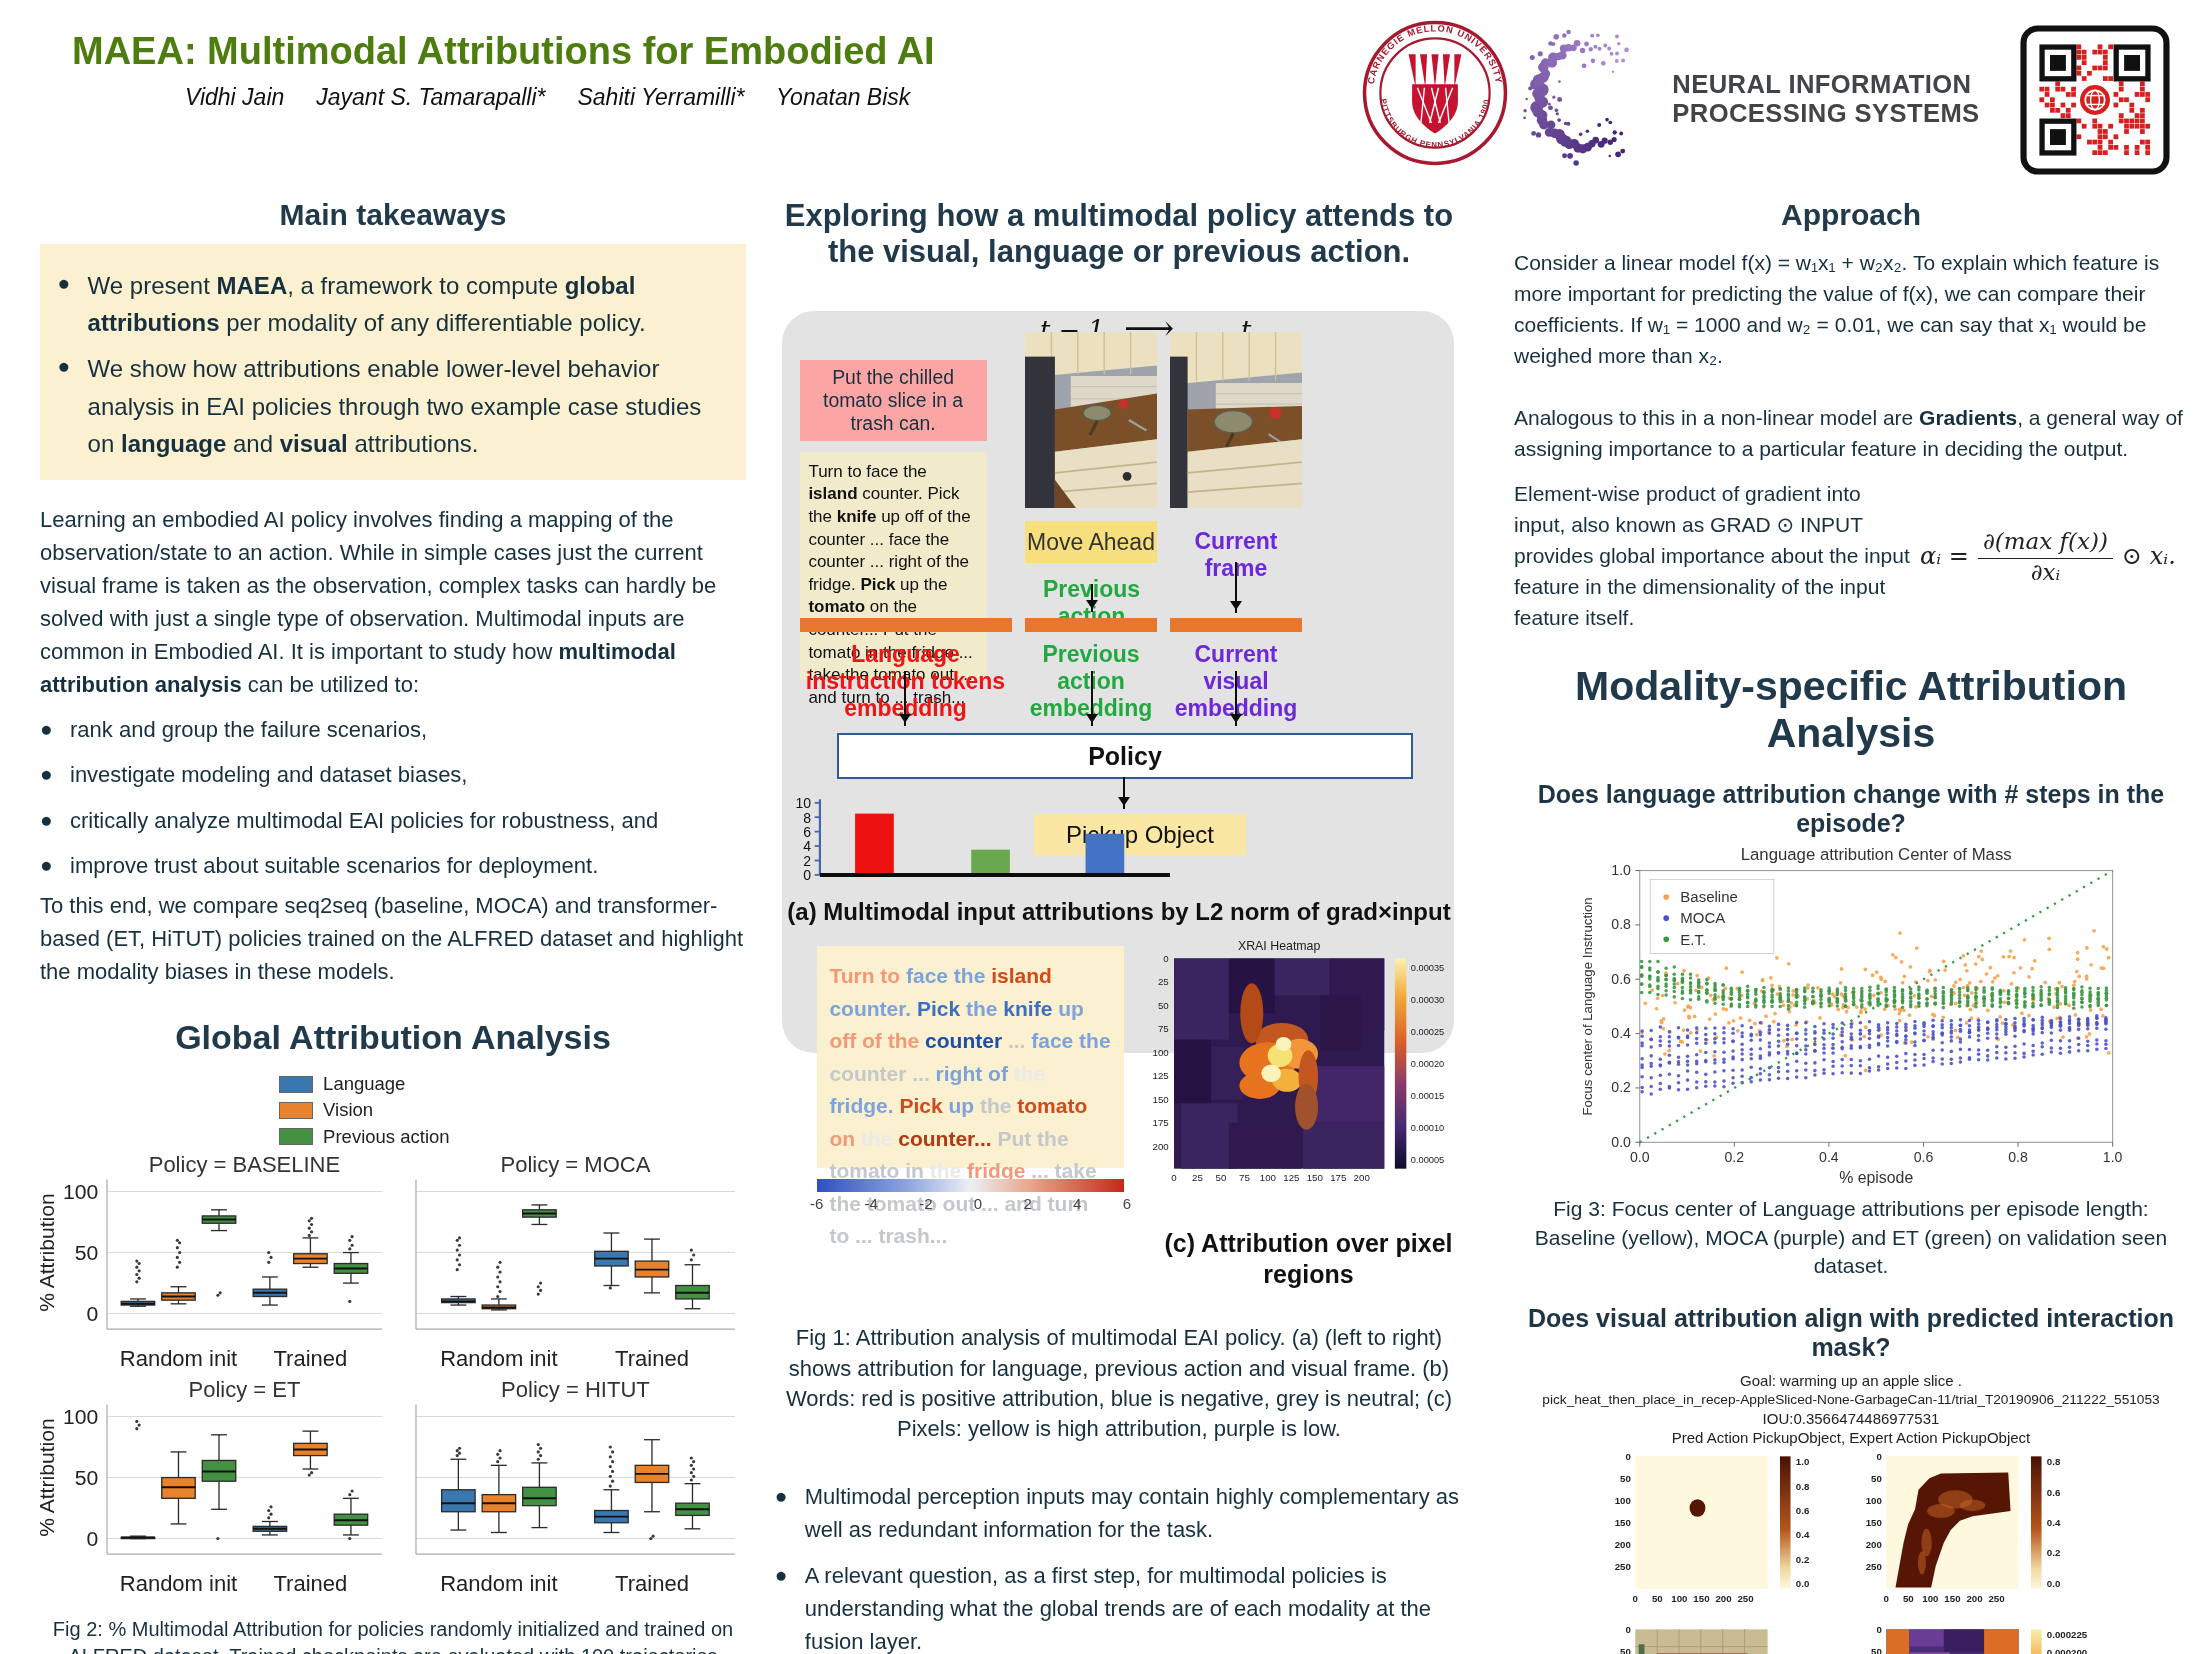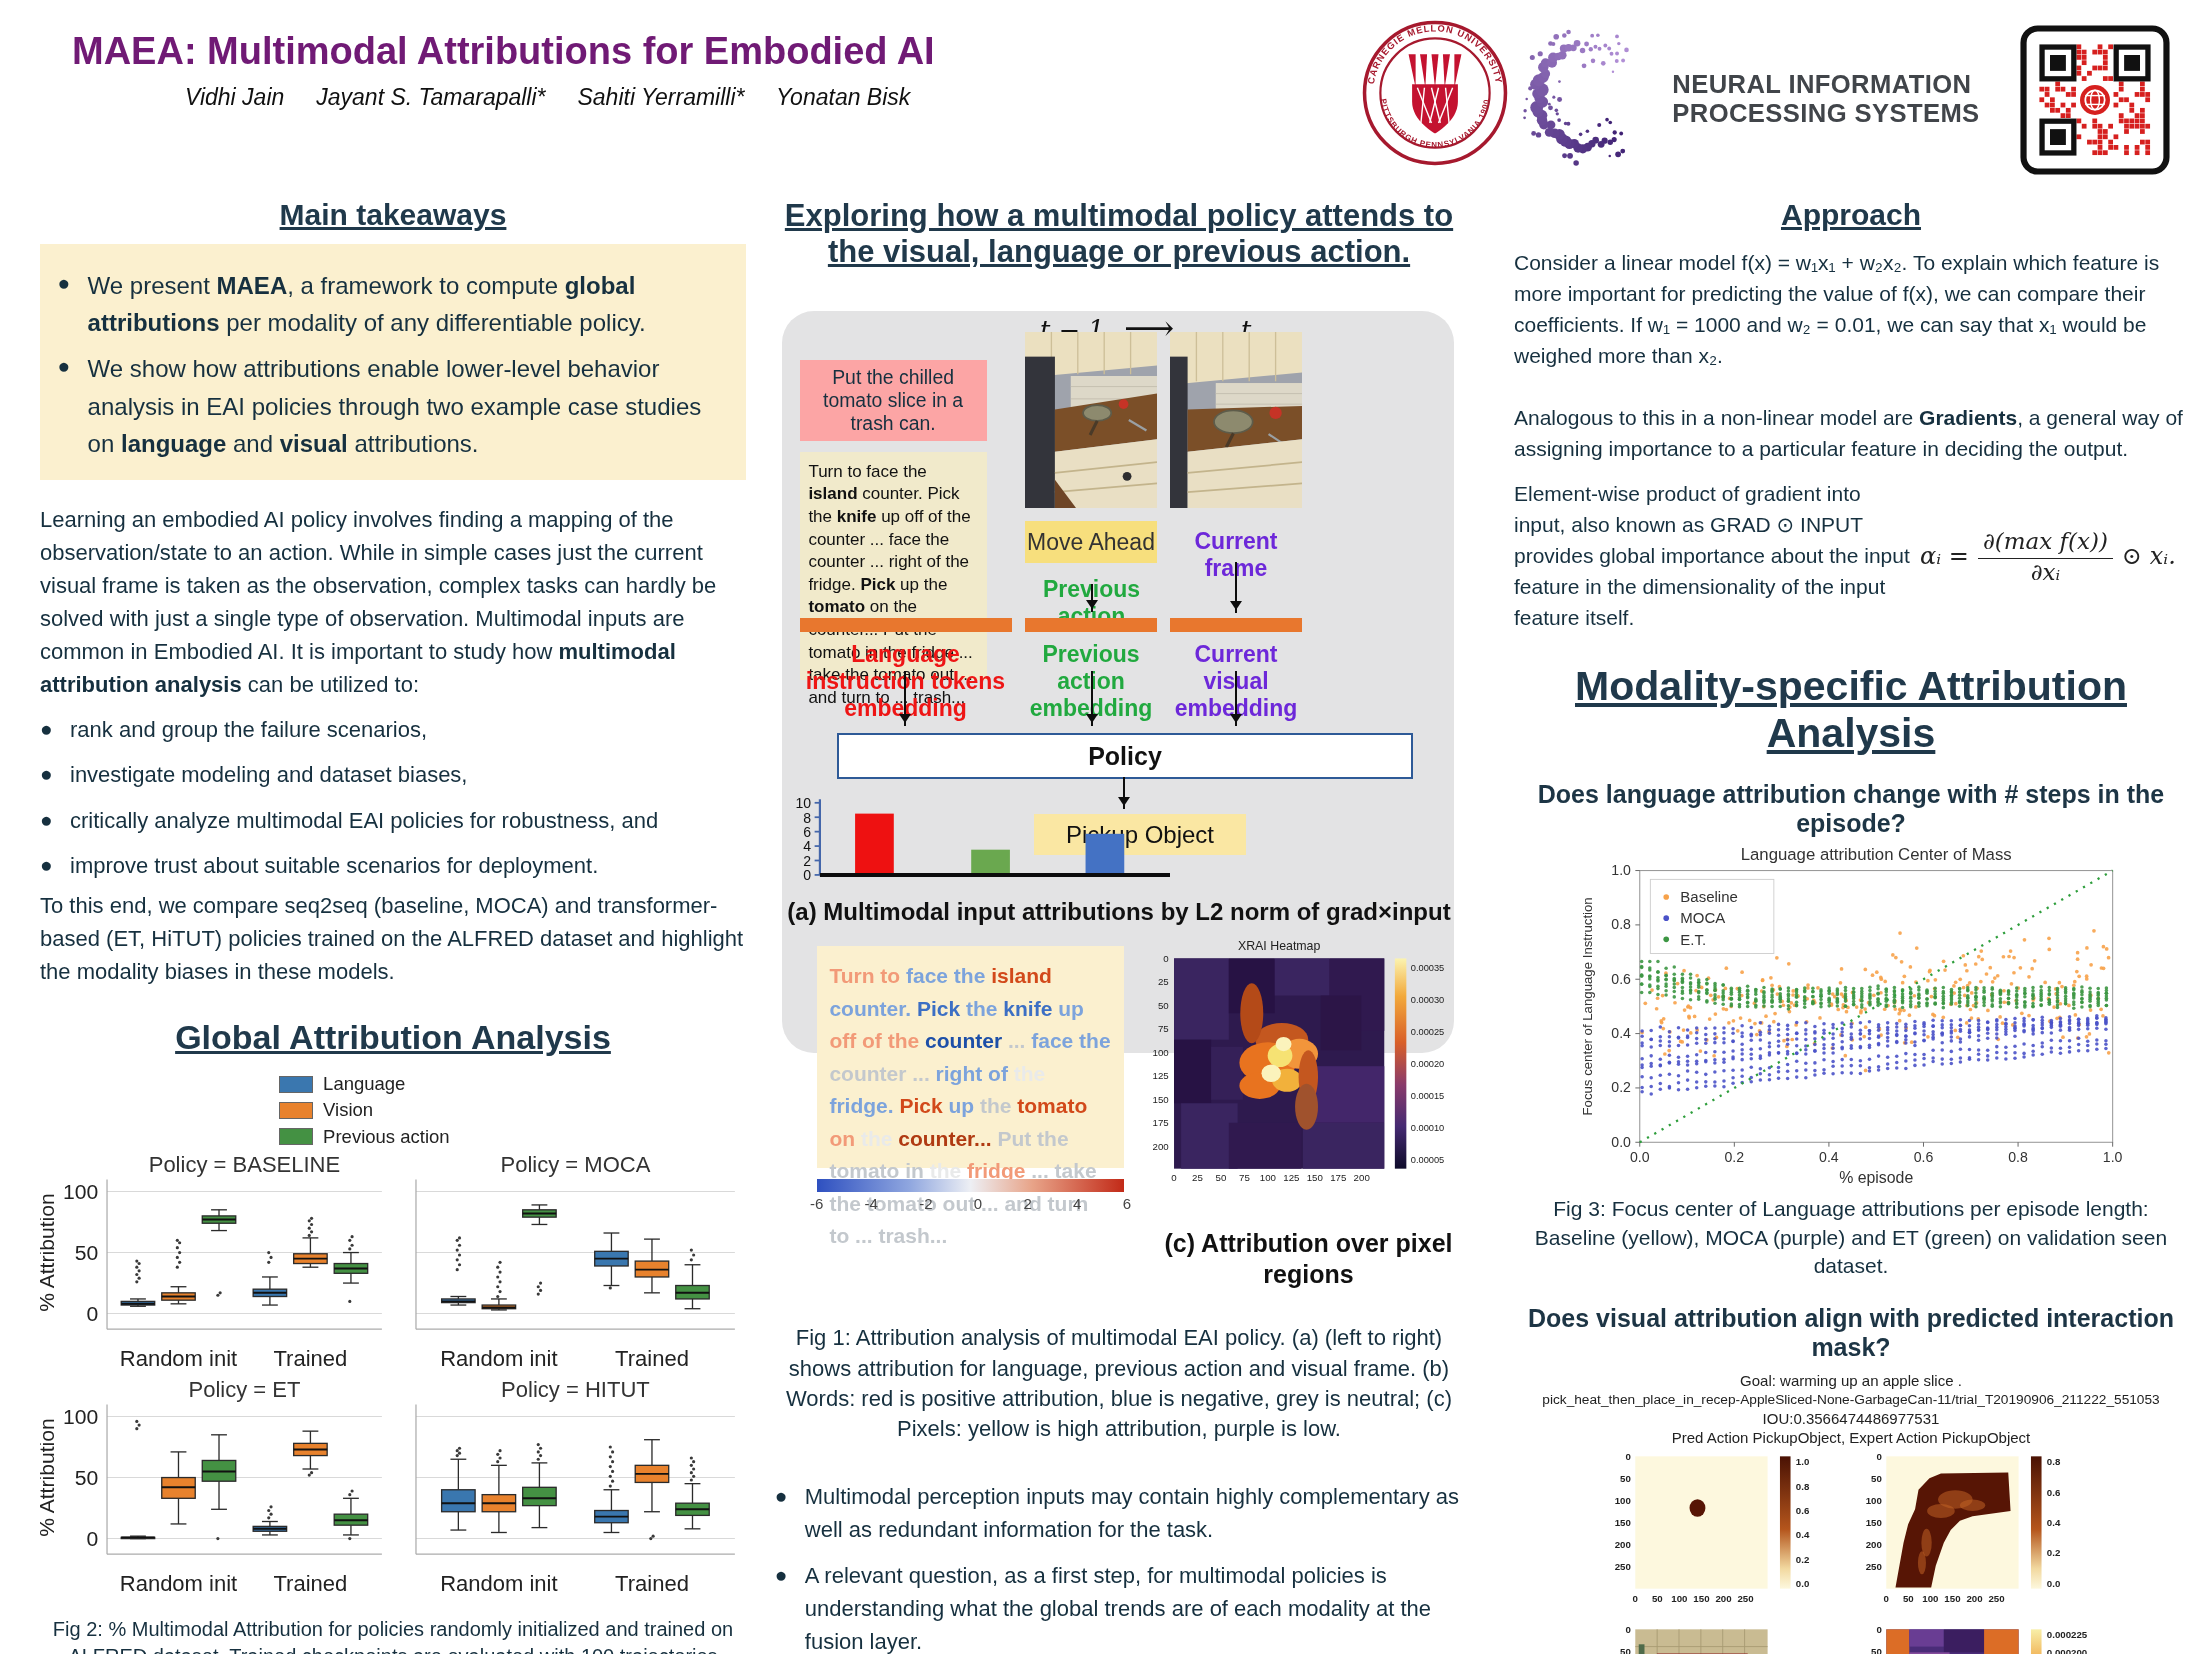--- a/index.html
+++ b/index.html
@@ -1,30 +1,30 @@
 <!DOCTYPE html>
 <html style="font-size:14px"><head>
 <meta charset="utf-8">
 <style>
   html,body{margin:0;padding:0;background:#9a9a9a;}
   .poster{position:relative;width:2206px;height:1654px;background:#ffffff;overflow:hidden;
           font-family:"Liberation Sans",sans-serif;color:#16303f;}
   
-  .main-title{position:absolute;left:72px;top:30px;font-size:38px;font-weight:bold;color:#701a75;white-space:nowrap;}
+  .main-title{position:absolute;left:72px;top:30px;font-size:38px;font-weight:bold;color:#4d7c0f;white-space:nowrap;}
   .authors{position:absolute;left:185px;top:84px;font-size:23px;font-style:italic;color:#101010;white-space:pre;}
   .seal{position:absolute;left:1361px;top:19.4px;}
   .neurips{position:absolute;left:1513px;top:25px;display:flex;align-items:center;}
   .neurips-text{font-size:25.6px;font-weight:600;color:#41454A;letter-spacing:0.4px;line-height:1.15;margin-left:5.3px;}
   .qr{position:absolute;left:2020px;top:25px;}
   
   .col{position:absolute;top:198px;}
   .col-left{left:40px;width:706px;}
   .col-mid{left:766px;width:706px;}
   .col-right{left:1514px;width:674px;}
-  .h-sec{font-size:30px;font-weight:bold;color:#20394b;text-align:center;margin:0;text-decoration:underline;}
+  .h-sec{font-size:30px;font-weight:bold;color:#20394b;text-align:center;margin:0;}
   .p{font-size:22px;line-height:1.5;color:#16303f;}
   .takeaway-box{background:#FBF0CF;margin-top:12.4px;padding:14px 23px 17.6px 17.6px;}
   .tk-item{display:flex;font-size:24px;line-height:1.55;color:#16303f;margin-top:8.8px;}
   .bullet-dot{flex:0 0 30px;font-size:21px;}
   ul.plain{list-style:none;margin:7px 0 0 0;padding:0;}
   ul.plain li{display:flex;font-size:22px;line-height:1.5;margin-top:12.4px;}
   
   .legend{margin:16px auto 0 auto;width:229px;}
   .legend-row{display:flex;align-items:center;margin-top:4.4px;}
   .legend-chip{width:32px;height:15px;margin-right:10.6px;border:0.9px solid #666;}

